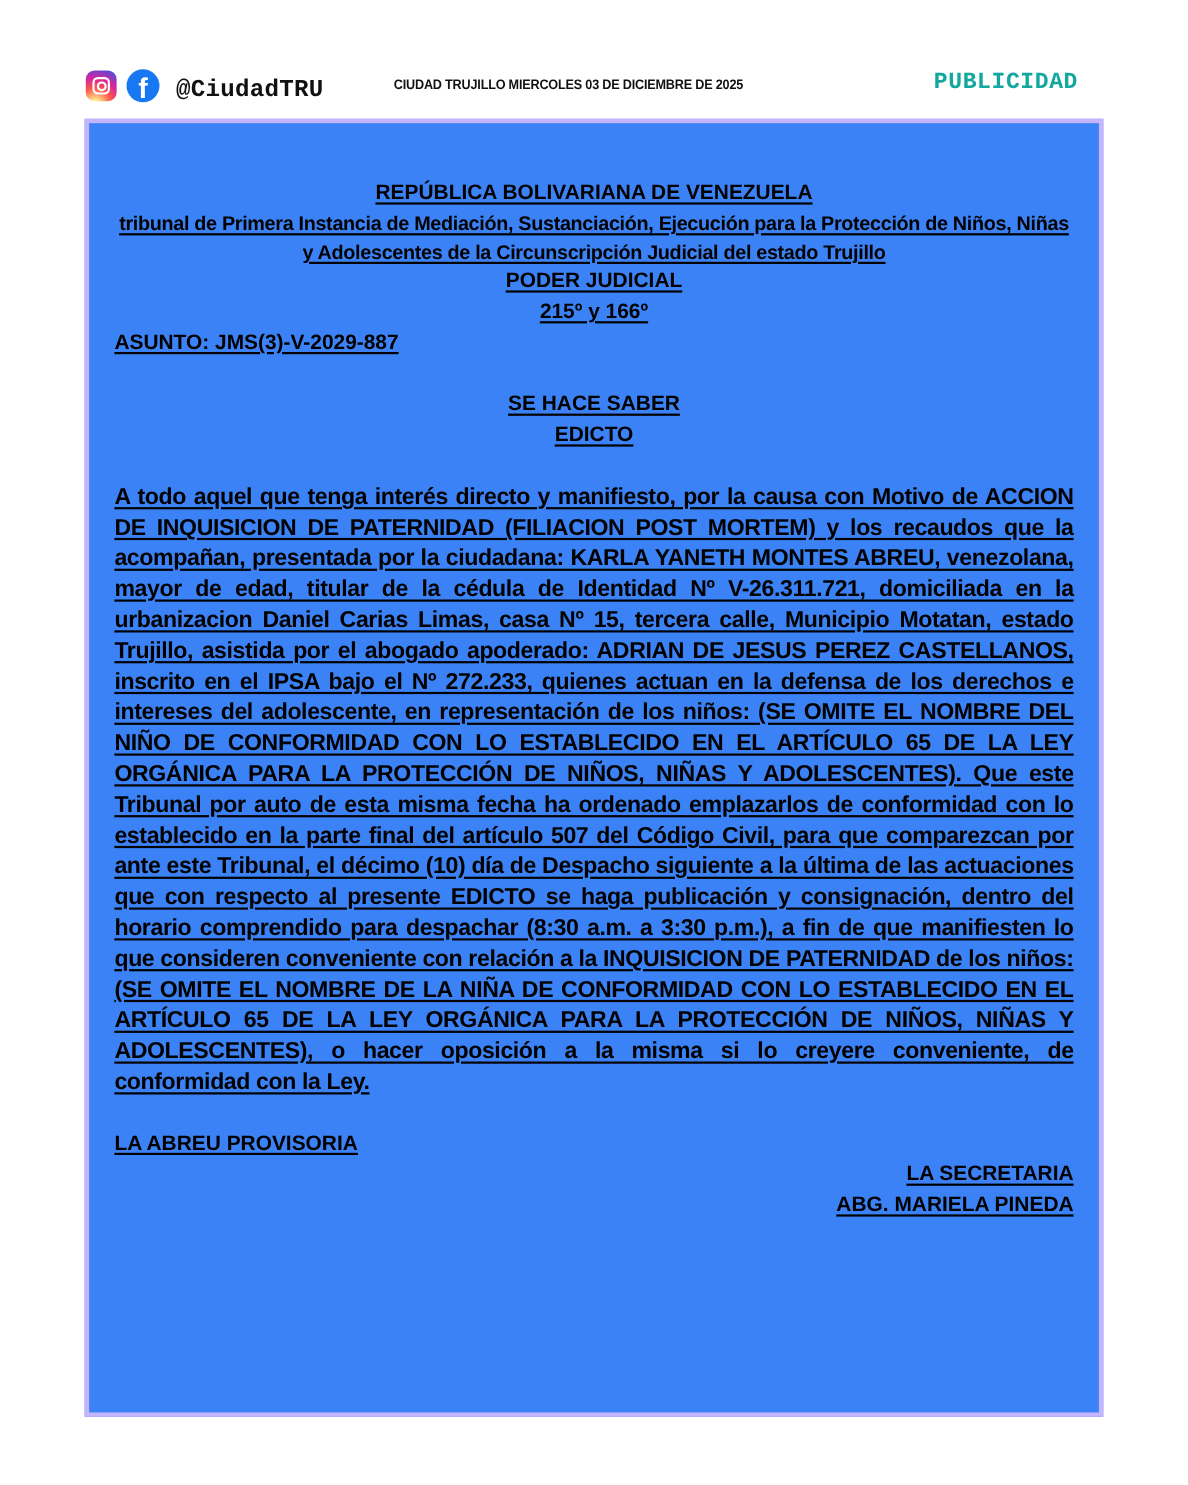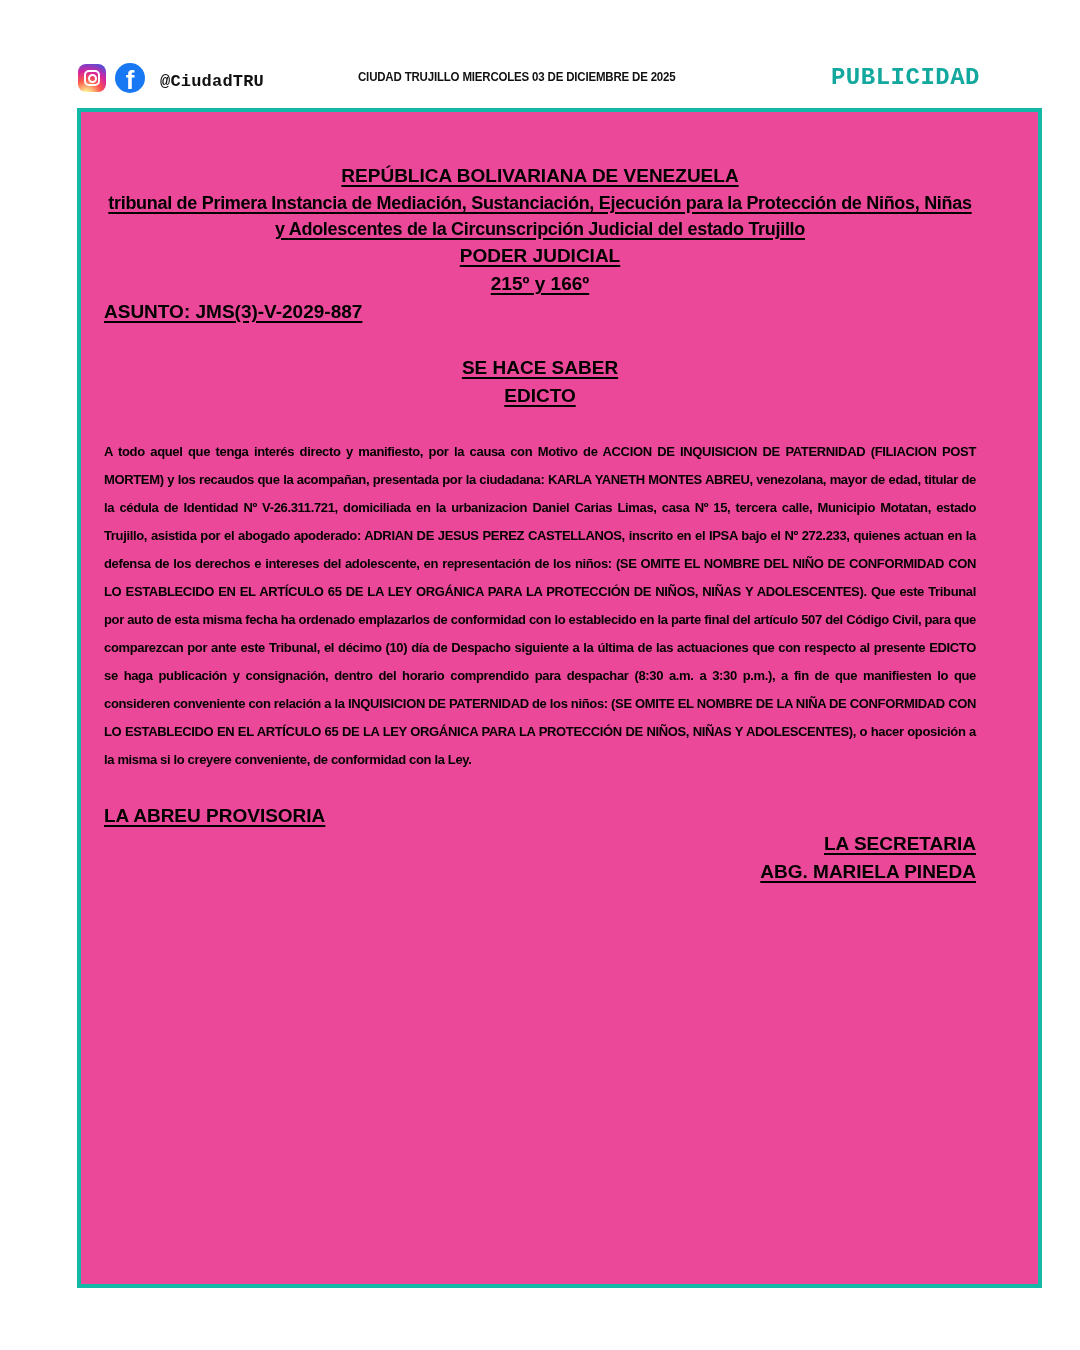--- a/index.html
+++ b/index.html
@@ -64,21 +64,21 @@
       font-weight: bold;
       font-size: 26px;
       line-height: 34px;
       text-align: center;
       overflow: hidden;
     }
     .handle {
       margin-left: 15px;
       font-family: "Liberation Mono", "DejaVu Sans Mono", monospace;
       font-weight: bold;
-      font-size: 17px;
+      font-size: 22px;
       color: #111;
       letter-spacing: 0.2px;
       position: relative;
       top: 3px;
     }
     .dateline {
       position: absolute;
       left: 280px;
       top: 10px;
       font-family: "Liberation Sans", sans-serif;
@@ -89,55 +89,55 @@
       transform: scaleX(0.92);
       transform-origin: left center;
       white-space: nowrap;
     }
     .publicidad {
       position: absolute;
       right: 2px;
       top: 4px;
       font-family: "Liberation Mono", "DejaVu Sans Mono", monospace;
       font-weight: bold;
-      font-size: 24px;
+      font-size: 21px;
       color: #13a89e;
       letter-spacing: 0.5px;
     }
     .frame {
       position: absolute;
       left: 77px;
       top: 108px;
       width: 918px;
       height: 1172px;
-      border: 4px solid #14b8a6;
-      background: #ec4899;
-      padding-left: 39px;
+      border: 4px solid #c4b5fd;
+      background: #3b82f6;
     }
     .content {
       position: absolute;
       left: 23px;
       top: 50px;
       width: 872px;
       font-family: "Liberation Sans", sans-serif;
       font-weight: bold;
       font-size: 19px;
       line-height: 28px;
     }
     .u { text-decoration: underline; text-underline-offset: 3px; text-decoration-thickness: 2px; }
     .center { text-align: center; }
     .right { text-align: right; }
     .line { display: block; }
     .court { font-size: 18px; letter-spacing: -0.3px; }
     .gap { height: 28px; }
     .body-text {
       text-align: justify;
+      text-decoration: underline;
       text-underline-offset: 3px;
       text-decoration-thickness: 2px;
-      font-size: 13px;
+      font-size: 21px;
       letter-spacing: -0.35px;
       line-height: 28px;
     }
   </style>
 </head>
 <body>
 
 <div class="topbar">
   <div class="social">
     <span class="icon-ig"></span>

